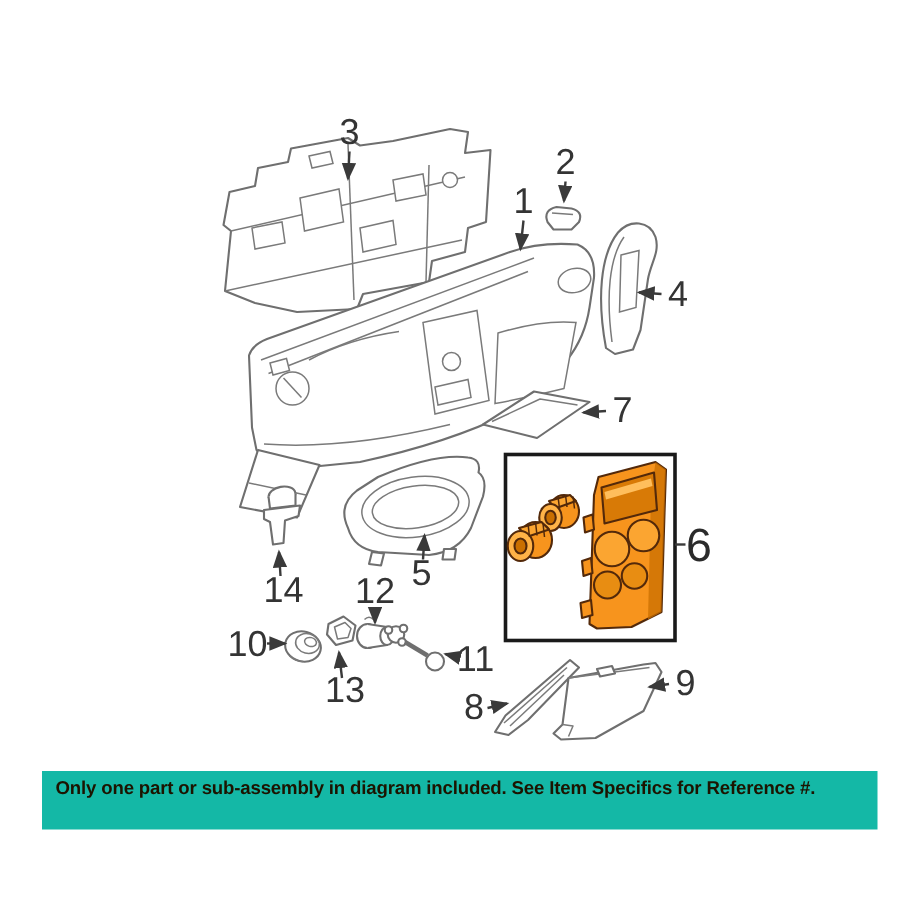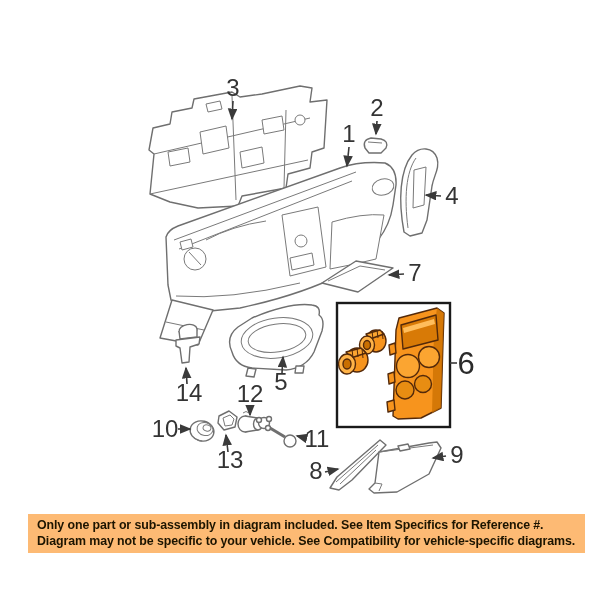--- a/index.html
+++ b/index.html
@@ -10,21 +10,21 @@
   svg{position:absolute;left:0;top:0;}
   .part-line{fill:#ffffff;stroke:#6f6f6f;stroke-width:1.4;stroke-linejoin:round;}
   .inner-line{fill:none;stroke:#7a7a7a;stroke-width:1;stroke-linejoin:round;}
   .hole{fill:#ffffff;stroke:#7a7a7a;stroke-width:1;}
   .arrow{stroke:#3a3a3a;stroke-width:1.6;fill:none;}
   .part-num{font-family:"Liberation Sans",sans-serif;font-size:24px;fill:#343434;text-anchor:middle;}
   .part-num-big{font-family:"Liberation Sans",sans-serif;font-size:31px;fill:#2b2b2b;text-anchor:middle;}
   .hl{stroke:#53290a;stroke-width:1.4;stroke-linejoin:round;}
   .banner{
     position:absolute;left:28px;top:514px;width:557px;height:39px;
-    background:#fdba74;color:#1c1400;font-weight:bold;font-size:12.4px;
+    background:#14b8a6;color:#1c1400;font-weight:bold;font-size:12.4px;
     line-height:15.5px;padding:4px 0 0 9px;box-sizing:border-box;
     letter-spacing:-0.1px;
   }
 </style>
 </head>
 <body>
 
 <div class="stage">
 
 <svg width="612" height="612" viewBox="0 0 612 612">
@@ -215,16 +215,15 @@
     <text class="part-num" x="230" y="468">13</text>
     <path class="arrow" marker-end="url(#ah)" d="M228,452 L226,435"></path>
 
     <text class="part-num" x="189" y="401">14</text>
     <path class="arrow" marker-end="url(#ah)" d="M187,384 L186,368"></path>
   </g>
 </svg>
 
   <div class="banner">
     <div>Only one part or sub-assembly in diagram included. See Item Specifics for Reference #.</div>
-    <div>Diagram may not be specific to your vehicle. See Compatibility for vehicle-specific diagrams.</div>
   </div>
 
 </div>
 
 </body></html>

